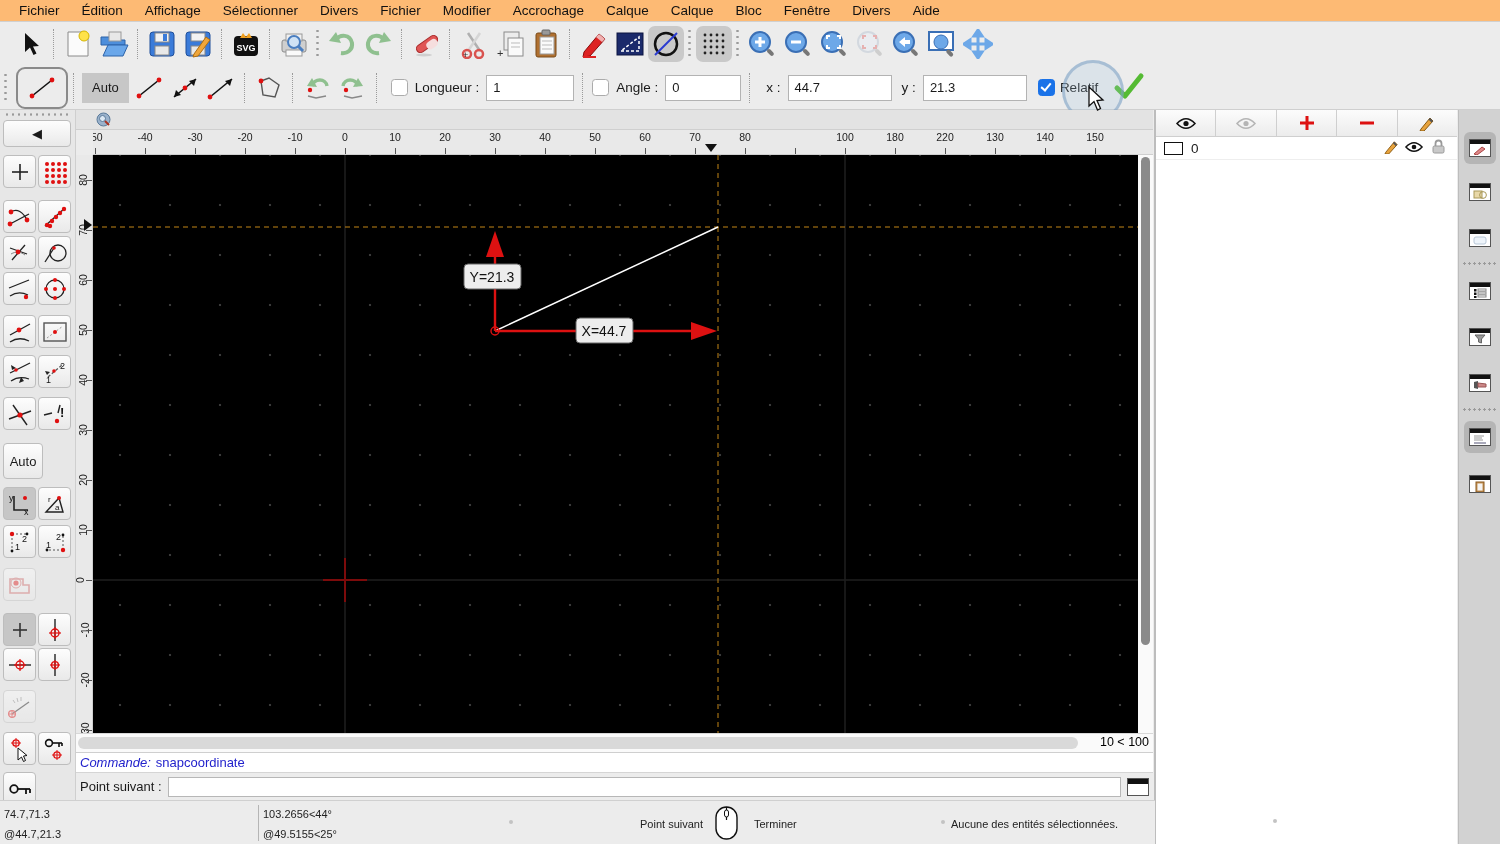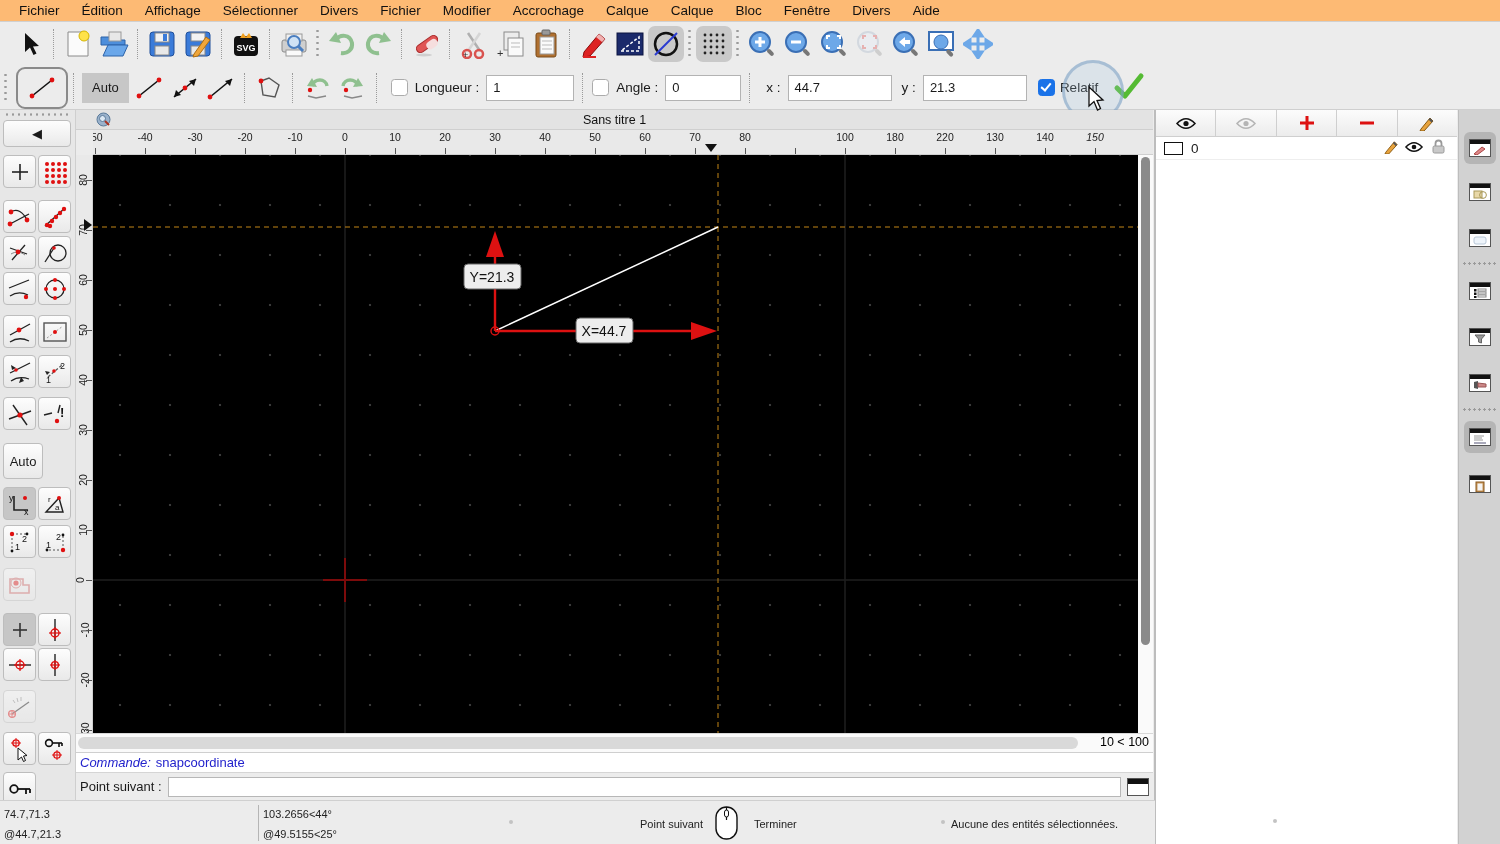--- a/index.html
+++ b/index.html
@@ -712,21 +712,20 @@
       </div>
   </div>
 </div>
 
 <div class="abs tabbar">
   <svg width="15" height="15" style="margin-left:20px;z-index:2">
       <circle cx="7.5" cy="7.5" r="6.5" fill="#9ab2cc" stroke="#5a7a9a"></circle>
       <circle cx="6.5" cy="6.5" r="3" fill="#dce8f4" stroke="#5a7a9a"></circle>
       <line x1="9" y1="9" x2="13" y2="13" stroke="#aa3322" stroke-width="2"></line>
     </svg>
-  <div class="tab-title">Sans titre 1</div>
 </div>
 
 <div class="abs hruler" id="hruler">
     <div class="hr-num" style="left: 2px;">-50</div>
     <div class="hr-tick" style="left: 2px;"></div>
     <div class="hr-num" style="left: 52px;">-40</div>
     <div class="hr-tick" style="left: 52px;"></div>
     <div class="hr-num" style="left: 102px;">-30</div>
     <div class="hr-tick" style="left: 102px;"></div>
     <div class="hr-num" style="left: 152px;">-20</div>
@@ -756,21 +755,21 @@
     <div class="hr-num" style="left: 752px;">100</div>
     <div class="hr-tick" style="left: 752px;"></div>
     <div class="hr-num" style="left: 802px;">180</div>
     <div class="hr-tick" style="left: 802px;"></div>
     <div class="hr-num" style="left: 852px;">220</div>
     <div class="hr-tick" style="left: 852px;"></div>
     <div class="hr-num" style="left: 902px;">130</div>
     <div class="hr-tick" style="left: 902px;"></div>
     <div class="hr-num" style="left: 952px;">140</div>
     <div class="hr-tick" style="left: 952px;"></div>
-    <div class="hr-num" style="left: 1002px; font-style: italic;">150</div>
+    <div class="hr-num" style="left: 1002px;">150</div>
     <div class="hr-tick" style="left: 1002px;"></div>
   </div>
 <div class="abs vruler" id="vruler">
     <div class="vr-num" style="top: 19px; left: 1px;">80</div>
     <div class="vr-tick" style="top: 25px;"></div>
     <div class="vr-num" style="top: 69px; left: 1px;">70</div>
     <div class="vr-tick" style="top: 75px;"></div>
     <div class="vr-num" style="top: 119px; left: 1px;">60</div>
     <div class="vr-tick" style="top: 125px;"></div>
     <div class="vr-num" style="top: 169px; left: 1px;">50</div>

